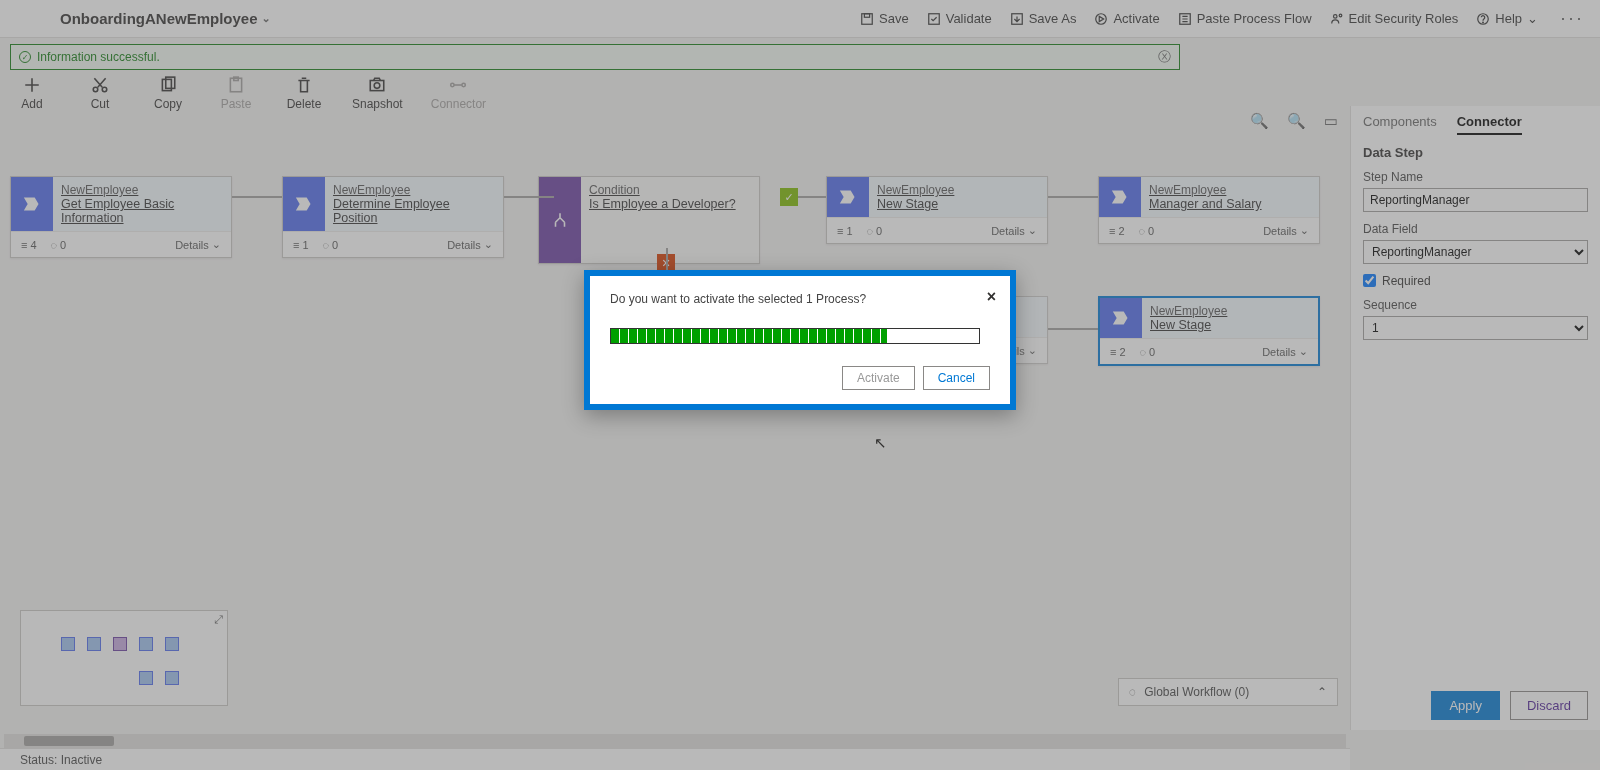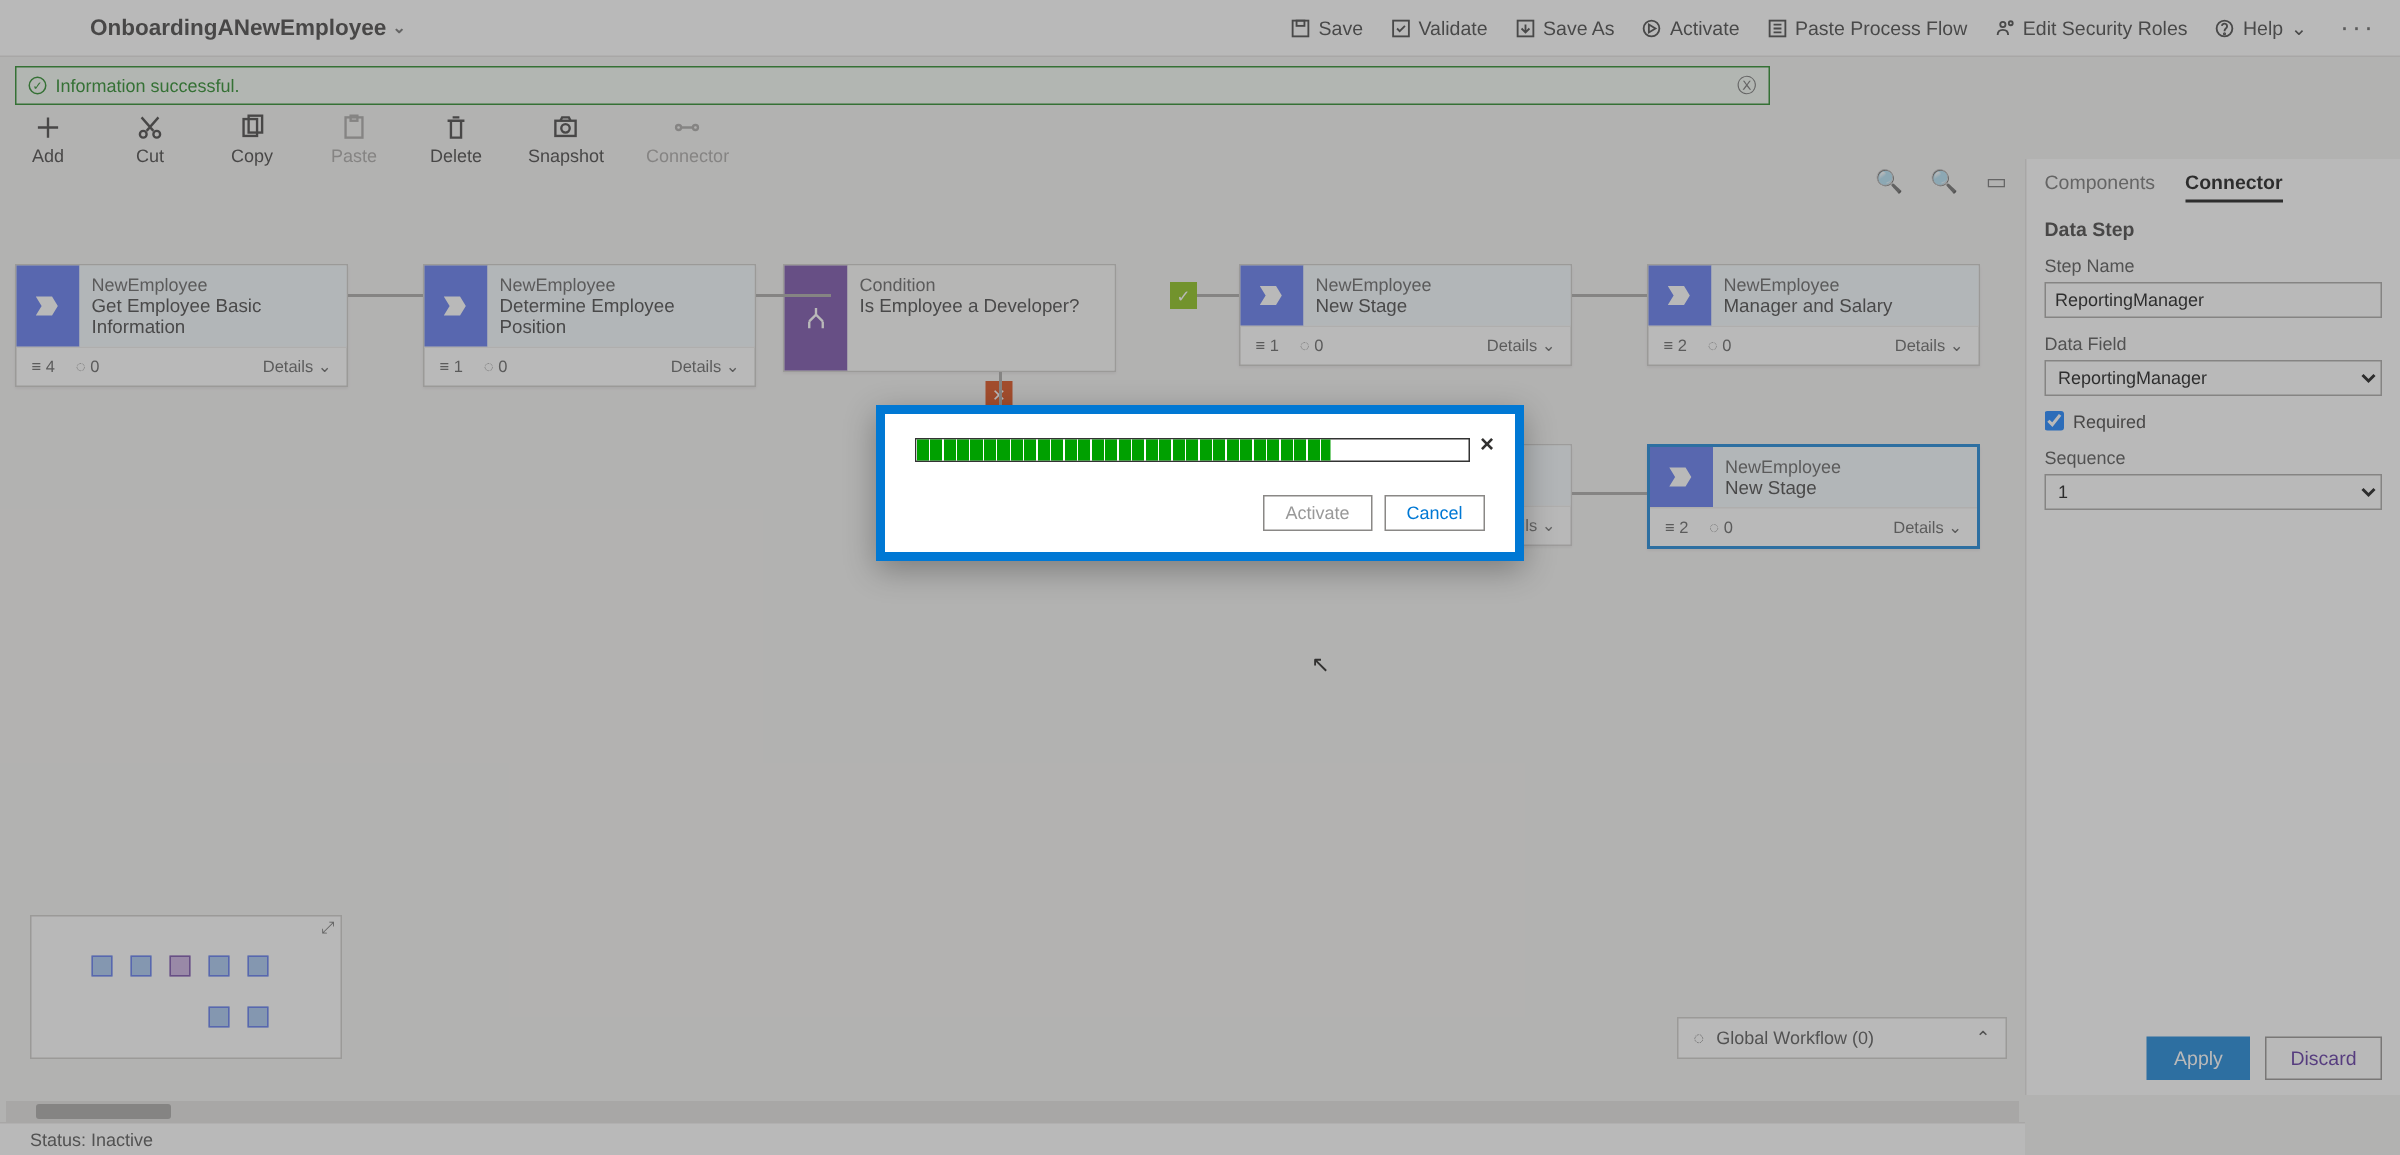--- a/index.html
+++ b/index.html
@@ -41,21 +41,21 @@
 .btn-secondary { background:#fff; color:#4c1d95; border:1px solid #8a8886; padding:6px 16px; font-size:13px; cursor:pointer;}
 
 
 .canvas { position:absolute; top:106px; left:0; right:250px; bottom:40px; }
 .canvas-tools { position:absolute; top:6px; right:12px; display:flex; gap:18px;}
 .canvas-tools .ci { color:#666; font-size:15px; cursor:pointer;}
 
 
 .stage-card { position:absolute; width:222px; background:#fff; border:1px solid #c8c6c4; box-shadow:0 1px 2px rgba(0,0,0,.08);}
 .stage-card.selected { border:2px solid #0078d4;}
-.stage-head { display:flex; }
+.stage-head { display:flex;text-decoration:underline; }
 .stage-badge { width:42px; background:#4f6bed; display:flex; align-items:center; justify-content:center; color:#fff;}
 .stage-badge.cond { background:#6b3fa0;}
 .stage-text { padding:6px 8px; flex:1; background:#f3f9fe;}
 .stage-text.light { background:#faf9f8;}
 .stage-entity { font-size:12px; color:#555;}
 .stage-name { font-size:12.5px; color:#333;}
 .stage-foot { display:flex; align-items:center; padding:6px 10px; font-size:11px; color:#555; gap:14px; border-top:1px solid #edebe9;}
 .stage-foot .details { margin-left:auto; display:flex; align-items:center; gap:3px; cursor:pointer;}
 .mini-ic { display:inline-flex; align-items:center; gap:3px; font-size:11px;}
 
@@ -264,21 +264,21 @@
           <div class="stage-name">Determine Employee Position</div>
         </div>
       </div>
     <div class="stage-foot">
         <span class="mini-ic">≡ <span>1</span></span>
         <span class="mini-ic">◌ <span>0</span></span>
         <span class="details"><span>Details</span> ⌄</span>
       </div>
   </div>
 
-  <div class="stage-card" style="left:522px; top:70px; height:72px;">
+  <div class="stage-card" style="left:538px; top:70px; height:88px;">
     <div class="stage-head" style="height:100%">
         <div class="stage-badge cond">
           <svg viewBox="0 0 16 16" width="18" height="18" style="stroke:#fff">
             <path d="M8 2v4M4 10l4-4 4 4M4 10v4M12 10v4"></path>
           </svg>
         </div>
       <div class="stage-text light">
           <div class="stage-entity">Condition</div>
           <div class="stage-name">Is Employee a Developer?</div>
         </div>
@@ -423,20 +423,21 @@
   <span>Status:</span>&nbsp;
   <span class="stat-val">Inactive</span>
 </div>
 <div class="hscroll-track" style="bottom:22px;">
   <div class="hscroll-thumb"></div>
 </div>
 
 <div class="modal-overlay">
   <div class="modal">
     <span class="close-x">×</span>
+    <div class="msg">Do you want to activate the selected 1 Process?</div>
     <div class="progress-outer">
       <div class="progress-inner"></div>
     </div>
     <div class="modal-actions">
       <button class="activate">Activate</button>
       <button class="cancel">Cancel</button>
     </div>
     <span class="cursor-ic">↖</span>
   </div>
 </div>

